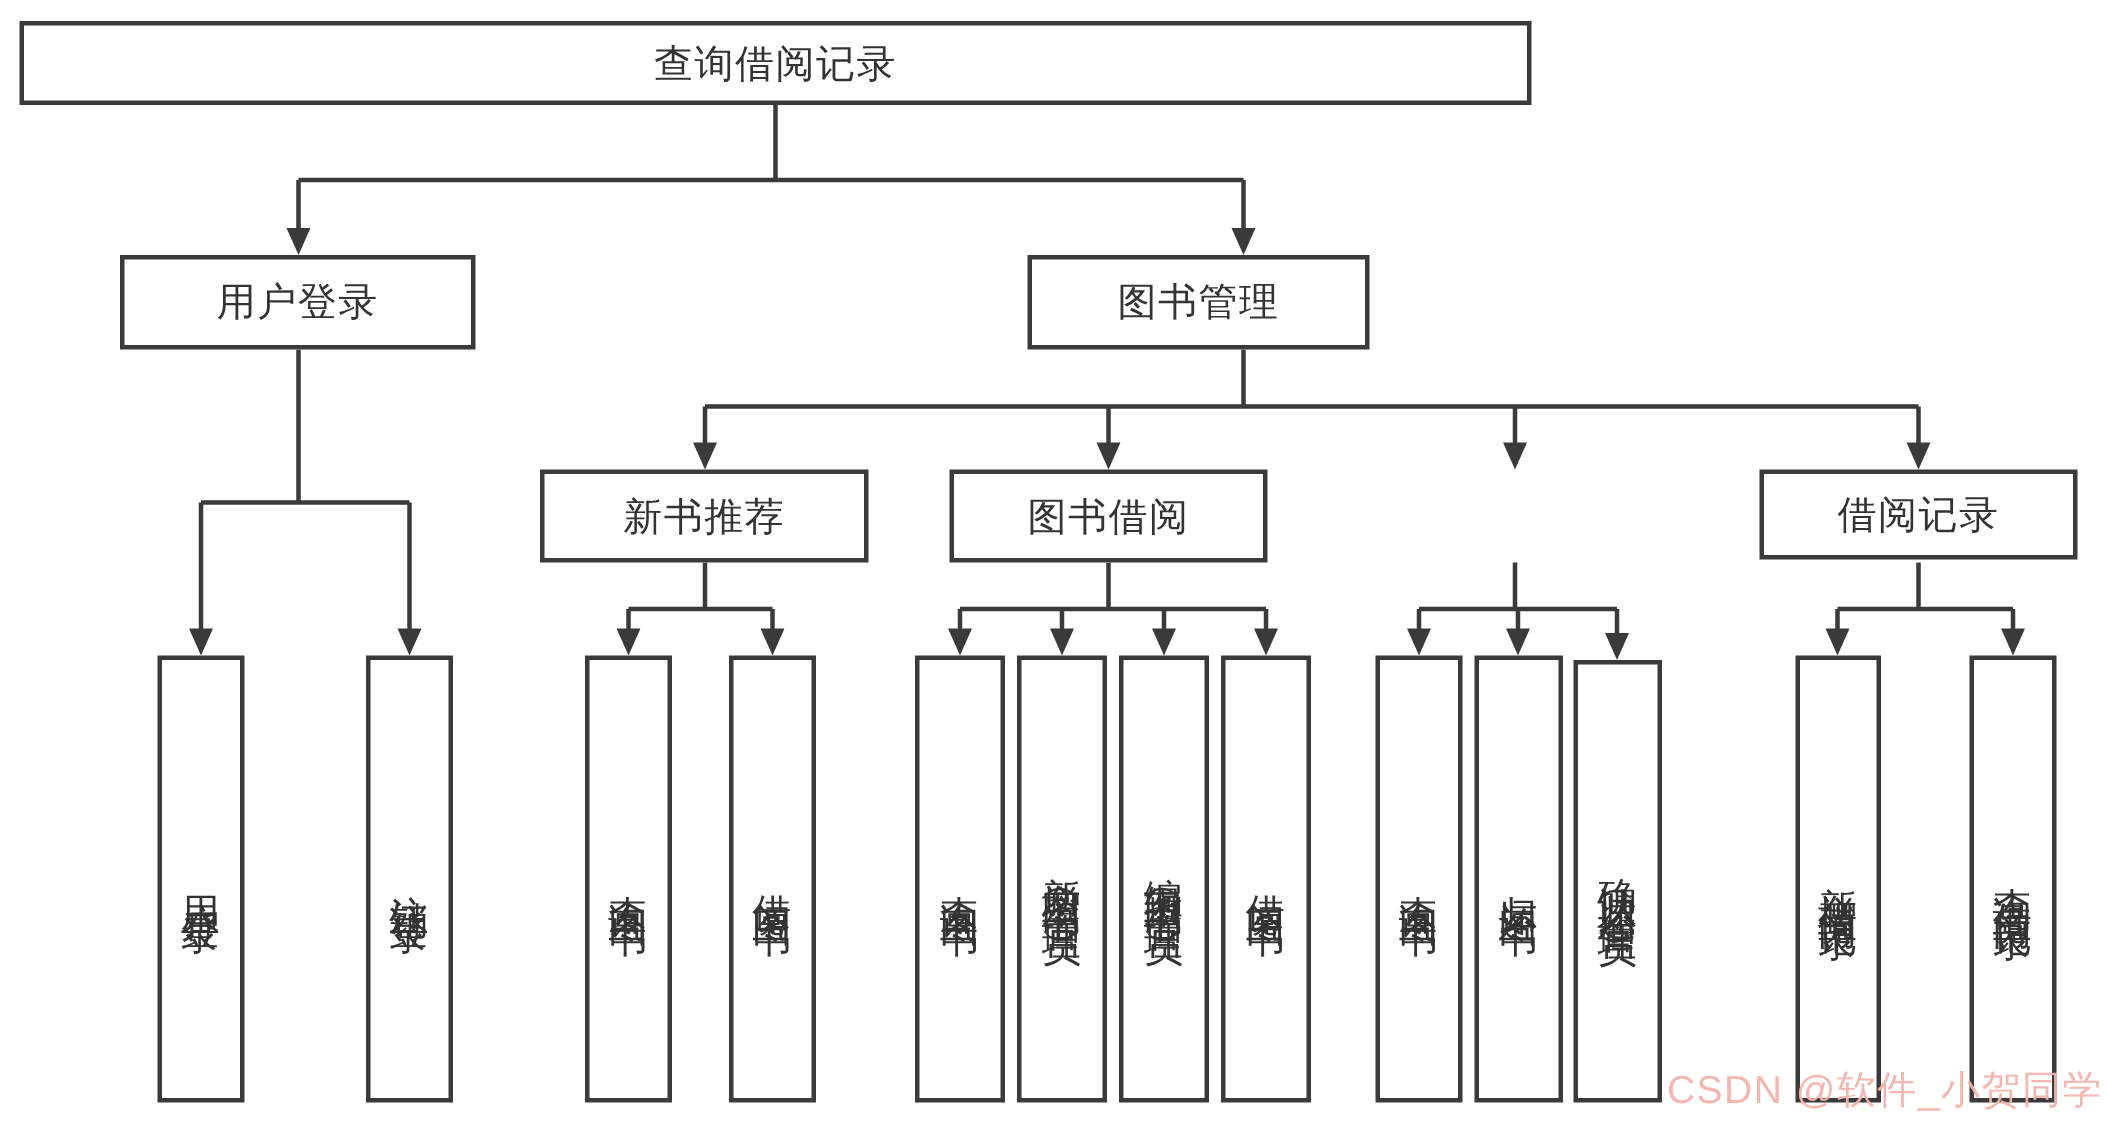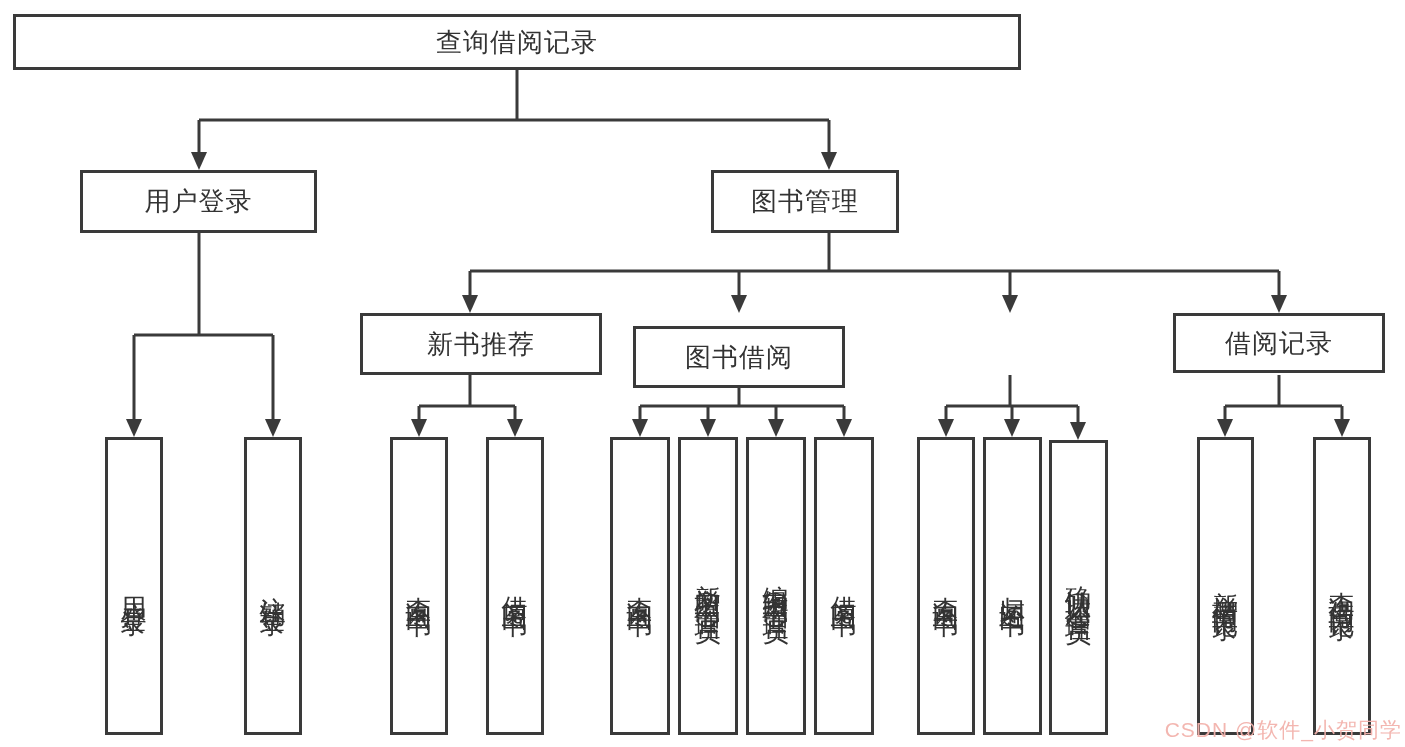--- a/index.html
+++ b/index.html
@@ -30,43 +30,43 @@
   .node .vtext {
     writing-mode:vertical-rl;
     text-orientation:mixed;
     letter-spacing:5px;
     line-height:1;
     white-space:nowrap;
   }
   
   #n-root          { left:13px;   top:14px;  width:1008px; height:56px; }
   #n-user-login    { left:80px;   top:170px; width:237px;  height:63px; }
-  #n-book-mgmt     { left:711px;  top:170px; width:188px;  height:63px; }
-  #n-new-book-rec  { left:360px;  top:313px; width:242px;  height:62px; }
-  #n-book-borrow   { left:633px;  top:313px; width:212px;  height:62px;margin-top:13px; }
+  #n-book-mgmt     { left:685px;  top:170px; width:228px;  height:63px; }
+  #n-new-book-rec  { left:360px;  top:313px; width:219px;  height:62px; }
+  #n-book-borrow   { left:633px;  top:313px; width:212px;  height:62px; }
   #n-current-borrow{ left:903px;  top:313px; width:214px;  height:62px; }
   #n-borrow-record { left:1173px; top:313px; width:212px;  height:60px; }
   #n-login-action  { left:105px;  top:437px; width:58px;   height:298px; }
   #n-logout-action { left:244px;  top:437px; width:58px;   height:298px; }
   #n-nb-query      { left:390px;  top:437px; width:58px;   height:298px; }
   #n-nb-borrow     { left:486px;  top:437px; width:58px;   height:298px; }
   #n-bb-query      { left:610px;  top:437px; width:60px;   height:298px; }
   #n-bb-add        { left:678px;  top:437px; width:60px;   height:298px; }
   #n-bb-edit       { left:746px;  top:437px; width:60px;   height:298px; }
   #n-bb-borrow     { left:814px;  top:437px; width:60px;   height:298px; }
   #n-cb-query      { left:917px;  top:437px; width:58px;   height:298px; }
   #n-cb-return     { left:983px;  top:437px; width:59px;   height:298px; }
   #n-cb-confirm    { left:1049px; top:440px; width:59px;   height:295px; }
   #n-br-add        { left:1197px; top:437px; width:57px;   height:298px; }
   #n-br-query      { left:1313px; top:437px; width:58px;   height:298px; }
 
   .watermark {
     position:absolute;
     right:3px; bottom:3px;
-    font-size:21px;
+    font-size:26px;
     letter-spacing:1px;
     color:rgba(242,178,172,0.95);
     z-index:5;
     white-space:nowrap;
   }
   .line { stroke:#3a3a3a; stroke-width:3; fill:none; }
   .arrow { fill:#3a3a3a; stroke:none; }
 </style>
 </head>
 <body>

